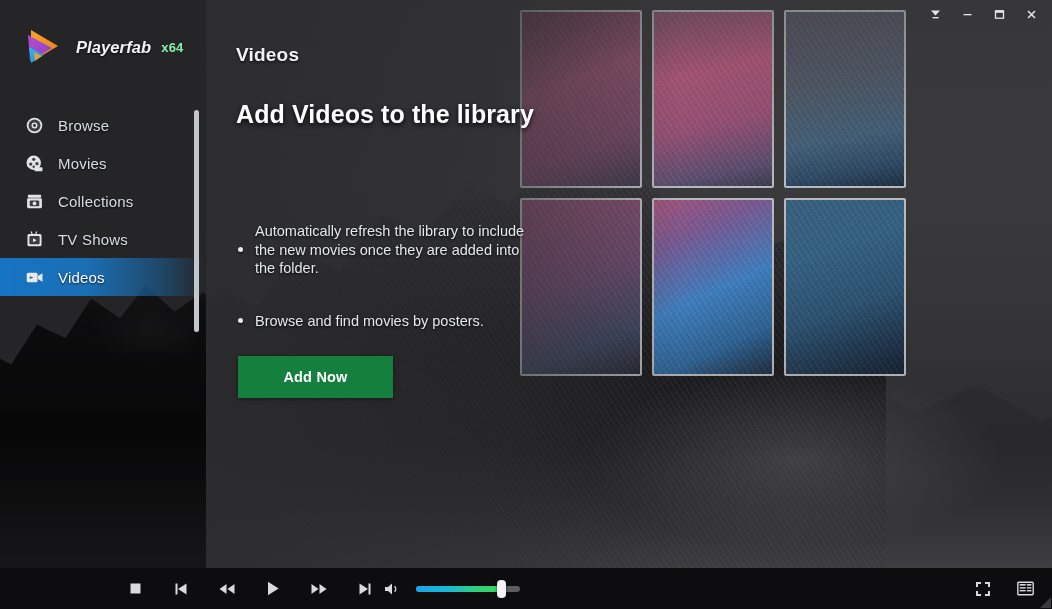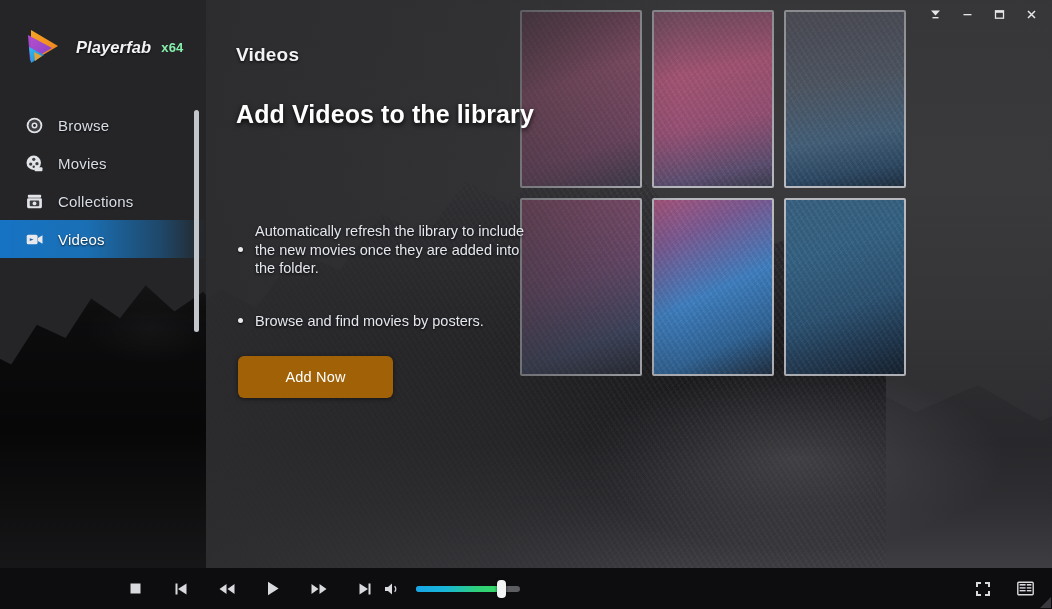--- a/index.html
+++ b/index.html
@@ -228,22 +228,23 @@
   }
   .btn {
     height: 42px; min-width: 155px;
     display: flex; align-items: center; justify-content: center;
     font-size: 14.5px; color: #ffffff;
     cursor: default; border: none;
     font-family: "Liberation Sans", sans-serif;
     letter-spacing: .2px;
   }
   .btn-primary {
-    background: #a16207; width: 155px; border-radius: 6px;
+    background: #15803d; width: 155px; border-radius: 0;
     box-shadow: 0 1px 4px rgba(0,0,0,.5);
+    font-weight: bold;
   }
   .btn-ghost {
     background: rgba(70,70,74,0.52); width: 162px; margin-left: 10px;
     border-radius: 3px;
     text-shadow: 0 1px 3px rgba(0,0,0,.8);
   }
 
   
   .controlbar {
     position: absolute; left: 0; right: 0; bottom: 0; height: 41px;
@@ -352,20 +353,29 @@
       <div class="nav-item">
         <svg class="ico" viewBox="0 0 20 20">
           <rect x="3" y="3" width="14" height="3" rx="1" fill="#e2e4e8"></rect>
           <rect x="2.2" y="6.6" width="15.6" height="10.4" rx="1.4" fill="#e2e4e8"></rect>
           <rect x="5" y="9" width="10" height="6" rx="1" fill="#3a3c40"></rect>
           <circle cx="10" cy="12" r="2" fill="#e2e4e8"></circle>
         </svg>
         <span class="lbl">Collections</span>
       </div>
 
+      <div class="nav-item">
+        <svg class="ico" viewBox="0 0 20 20">
+          <path d="M6.4 1.6 L7.6 4.2 M12.4 1.6 L11.2 4.2" stroke="#e2e4e8" stroke-width="1.3"></path>
+          <rect x="2.6" y="4.2" width="14.8" height="13" rx="1.6" fill="#e2e4e8"></rect>
+          <rect x="4.6" y="6.4" width="10.8" height="8.6" rx="1" fill="#3a3c40"></rect>
+          <path d="M8.4 8.6 L12.4 10.7 L8.4 12.8 Z" fill="#e2e4e8"></path>
+        </svg>
+        <span class="lbl">TV Shows</span>
+      </div>
 
       <div class="nav-item active">
         <svg class="ico" viewBox="0 0 20 20">
           <rect x="1.8" y="5" width="11.4" height="10" rx="1.6" fill="#e7e9ed"></rect>
           <path d="M13.6 8.4 L18.4 5.4 L18.4 14.6 L13.6 11.6 Z" fill="#e7e9ed"></path>
           <path d="M5 8.6 L9 10.1 L5 11.6 Z" fill="#2062a8"></path>
         </svg>
         <span class="lbl">Videos</span>
       </div>
 

